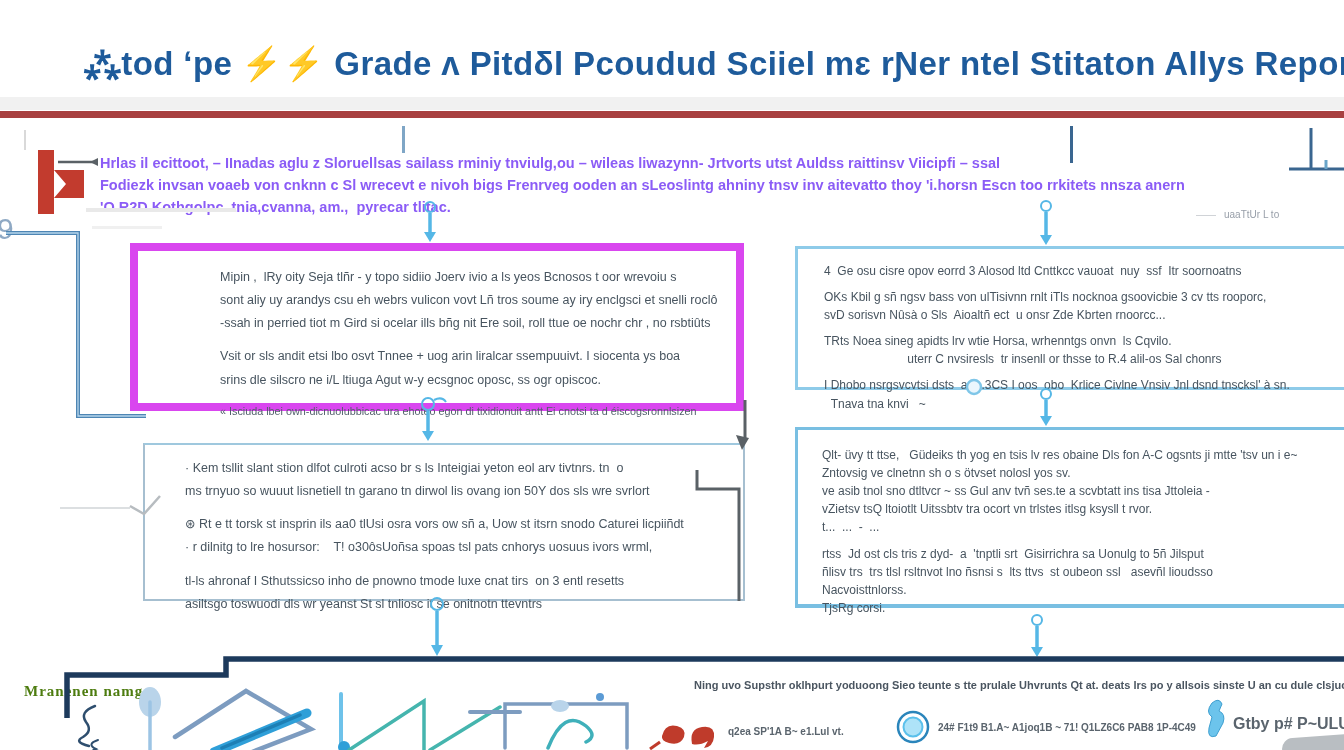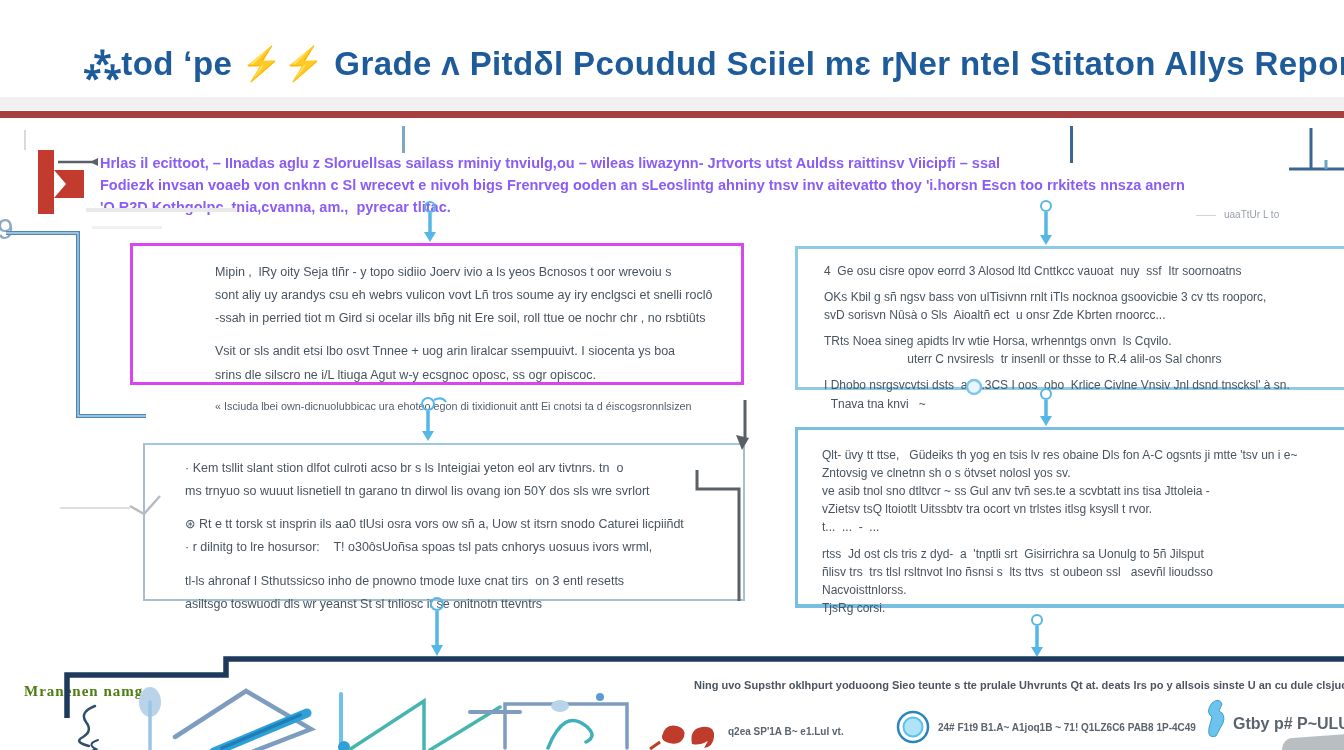--- a/index.html
+++ b/index.html
@@ -25,22 +25,22 @@
   }
   .top-note { left:1196px; top:177px; font-size:10px; color:#989fa9;margin-top:32px; }
   .top-note .dash { color:#c3c7cc; margin-right:8px; }
 
   .connector-digit { left:-3px; top:212px; font-size:30px; color:#8fa9c4; }
 
   .tbox {
     background:#fff; color:#47545f; font-size:12.5px; line-height:1.85;
   }
   .tbox p { margin-bottom:10px; }
-  .box1 { left:130px; top:243px; width:614px; height:142px;
-          border:3px solid #d946ef; padding:15px 18px 0 82px; }
+  .box1 { left:130px; top:243px; width:614px; height:168px;
+          border:8px solid #d946ef; padding:15px 18px 0 82px; }
   .box1 .bullet { font-size:10.8px; color:#525f6b; }
   .box2 { left:143px; top:443px; width:602px; height:158px;
           border:2px solid #a6bfd0; border-top-color:#9fc8de;
           padding:12px 14px 0 40px; }
   .box3 { left:795px; top:246px; width:570px; height:144px;
           border:3px solid #8ecbe9; padding:13px 10px 0 26px;
           font-size:12px; line-height:1.55; }
   .box3 p { margin-bottom:7px; }
   .box4 { left:795px; top:427px; width:570px; height:181px;
           border:3px solid #79bfe2; border-bottom-width:4px;

